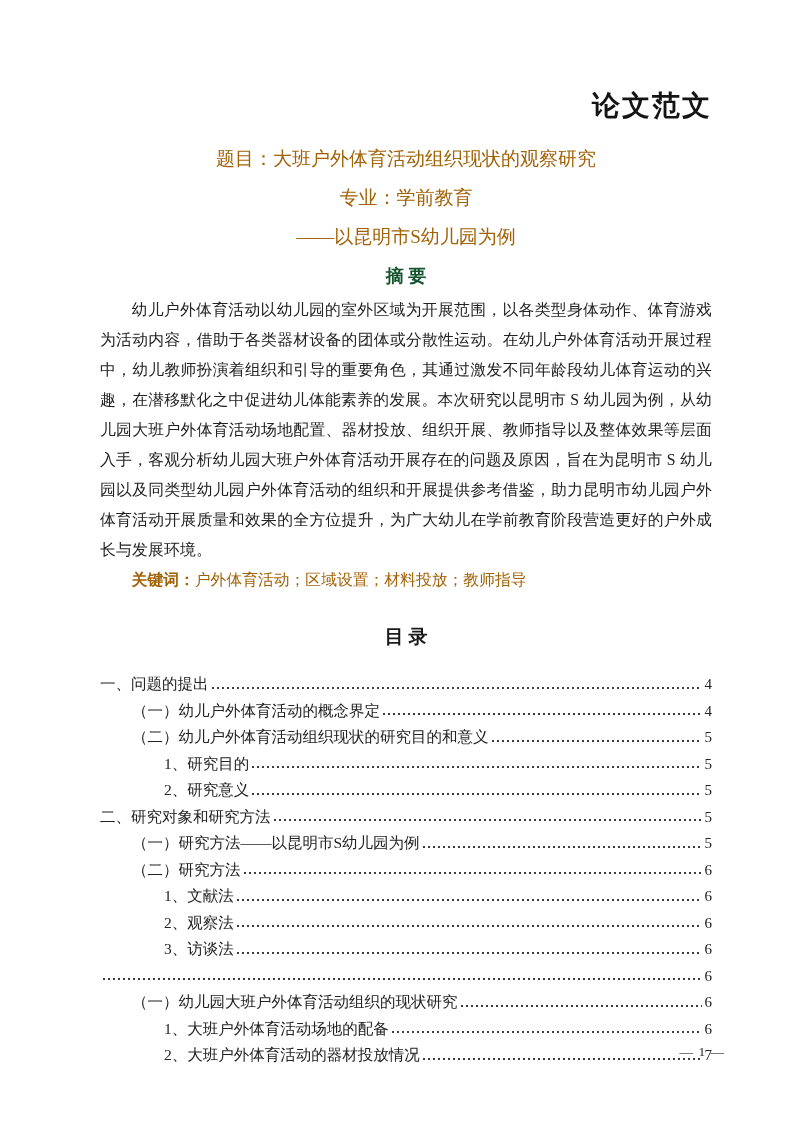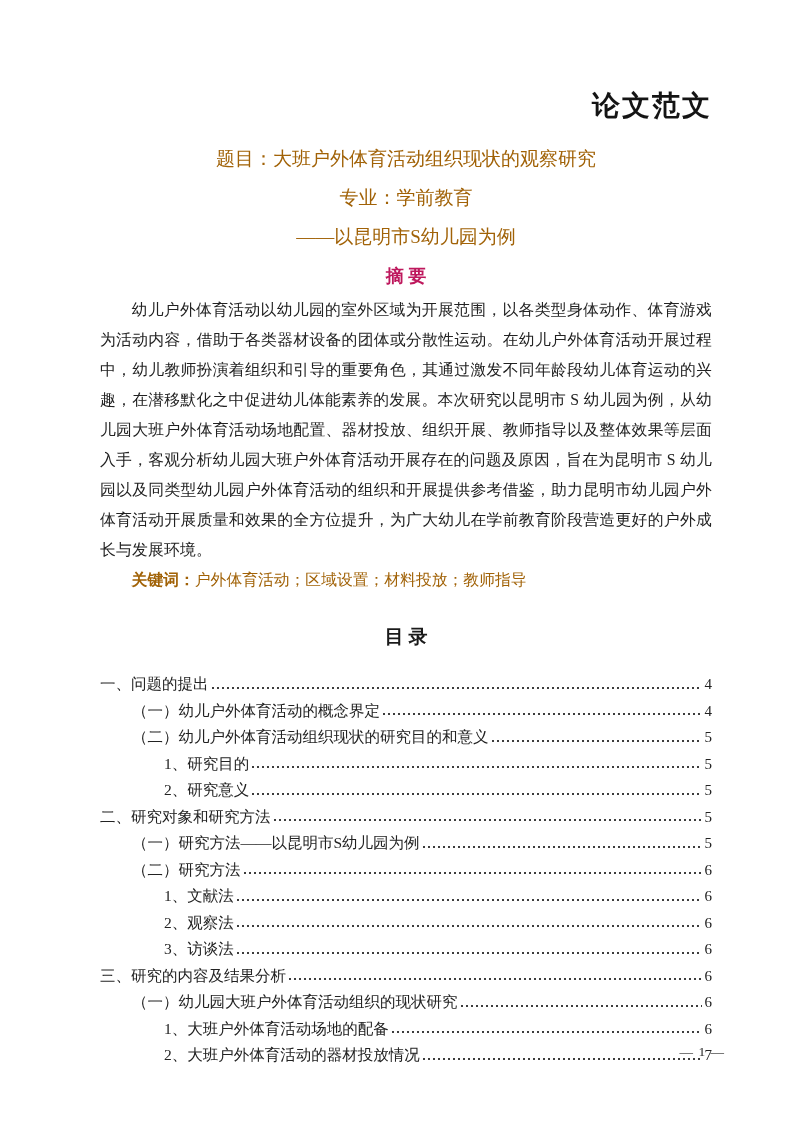--- a/index.html
+++ b/index.html
@@ -34,21 +34,21 @@
     line-height: 26px;
     font-weight: 400;
     color: #a16207;
   }
   .section-heading {
     margin: 0 0 6px 0;
     text-align: center;
     font-size: 18px;
     line-height: 26px;
     font-weight: 700;
-    color: #be185d;
+    color: #14532d;
   }
   .abstract-body {
     margin: 6px 0 0 0;
     font-size: 15.8px;
     line-height: 30px;
     text-align: justify;
     text-indent: 2em;
     letter-spacing: 0.2px;
     color: #222222;
   }
@@ -180,21 +180,20 @@
         <span class="toc-label">2、观察法</span>
         <span class="toc-leader"></span>
         <span class="toc-page">6</span>
       </div>
       <div class="toc-row level3">
         <span class="toc-label">3、访谈法</span>
         <span class="toc-leader"></span>
         <span class="toc-page">6</span>
       </div>
       <div class="toc-row level1">
-        <span class="toc-label">三、研究的内容及结果分析</span>
         <span class="toc-leader"></span>
         <span class="toc-page">6</span>
       </div>
       <div class="toc-row level2">
         <span class="toc-label">（一）幼儿园大班户外体育活动组织的现状研究</span>
         <span class="toc-leader"></span>
         <span class="toc-page">6</span>
       </div>
       <div class="toc-row level3">
         <span class="toc-label">1、大班户外体育活动场地的配备</span>

